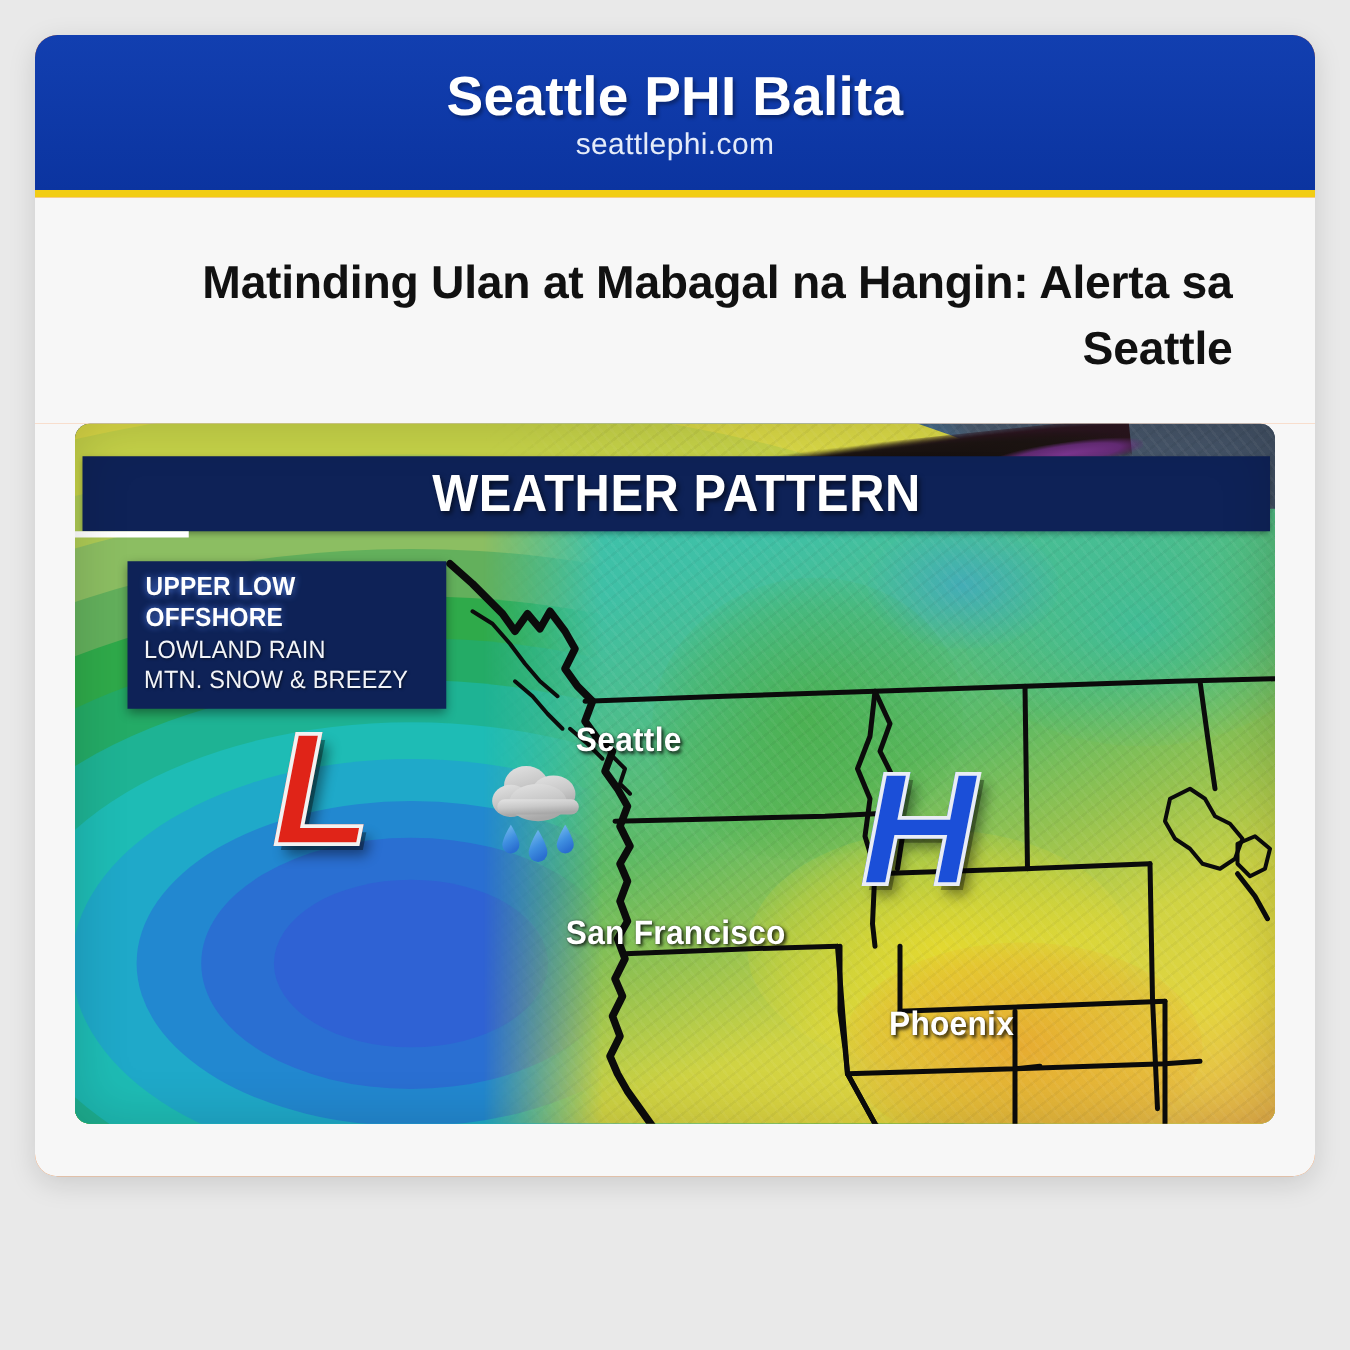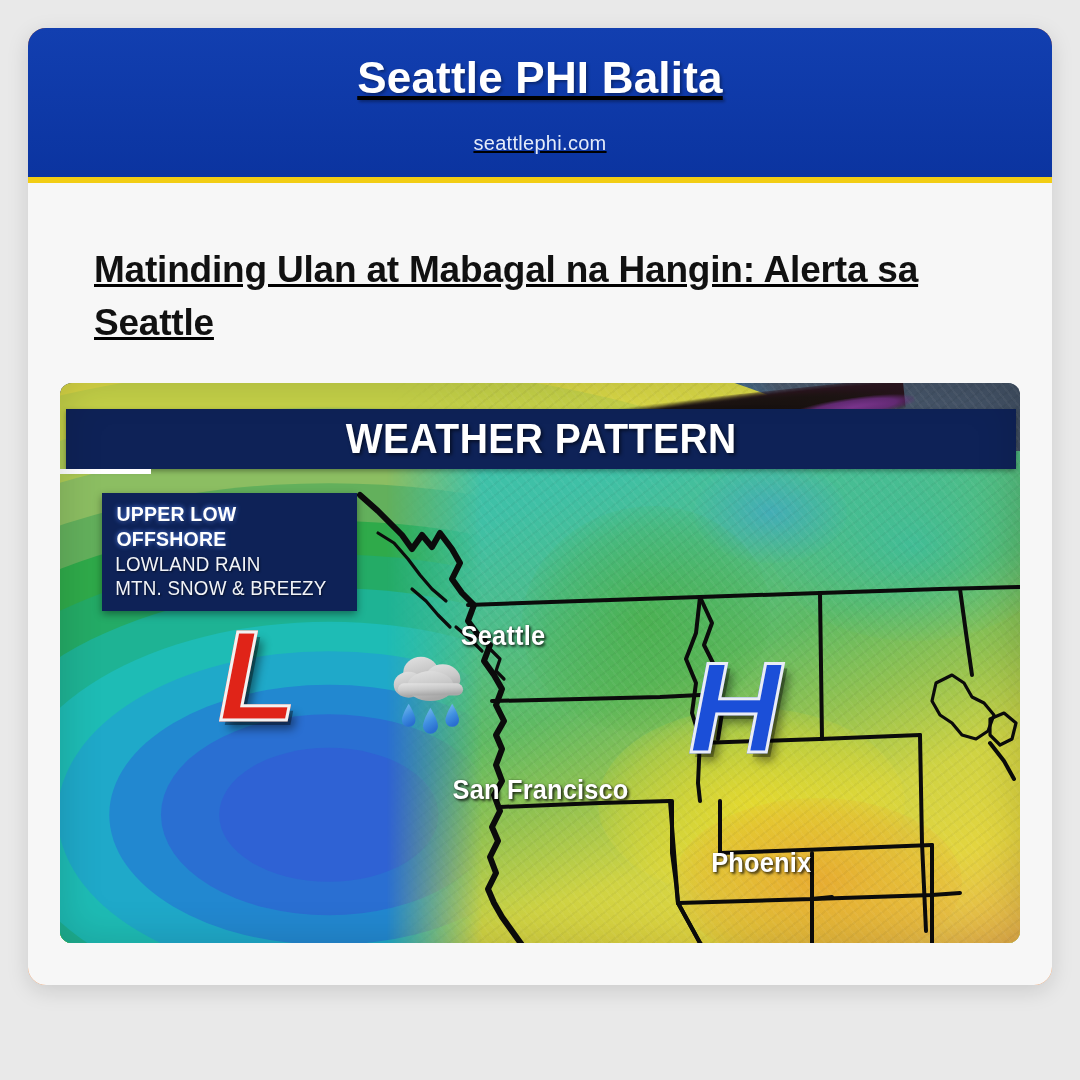--- a/index.html
+++ b/index.html
@@ -23,60 +23,58 @@
     padding-top: 28px;
   }
 
   .card {
     position: relative;
     width: 1024px;
     background: #f97316;
     border-radius: 18px;
     box-shadow: 0 6px 22px rgba(0,0,0,0.13);
     overflow: hidden;
-    text-decoration: underline;
   }
 
   
   .site-header {
     background: #0d3aa8;
     background: linear-gradient(180deg, #123fb0 0%, #0b34a0 100%);
     border-bottom: 6px solid #f2cd14;
     padding: 26px 20px 22px;
     text-align: center;
   }
   .site-title {
     color: #ffffff;
     font-size: 44px;
     font-weight: 700;
     letter-spacing: 0.2px;
     text-shadow: 2px 2px 3px rgba(0,0,0,0.33);
     line-height: 1.1;
   }
   .site-url {
-    margin-top: 30px;
+    margin-top: 0;
     color: #e4ebf9;
-    font-size: 20px;
+    font-size: 24px;
     font-weight: 400;
     letter-spacing: 0.3px;
   }
 
   
   .headline-wrap {
     padding: 42px 66px 34px;
     background: #f7f7f7;
   }
   .headline {
     color: #111111;
     font-size: 37px;
     font-weight: 700;
     line-height: 1.42;
-    text-align: left;
+    text-align: right;
     letter-spacing: -0.2px;
-    margin-top: 19px;
   }
 
   
   .figure-wrap {
     padding: 0 32px 42px;
     background: #f7f7f7;
   }
   .map {
     position: relative;
     width: 960px;

